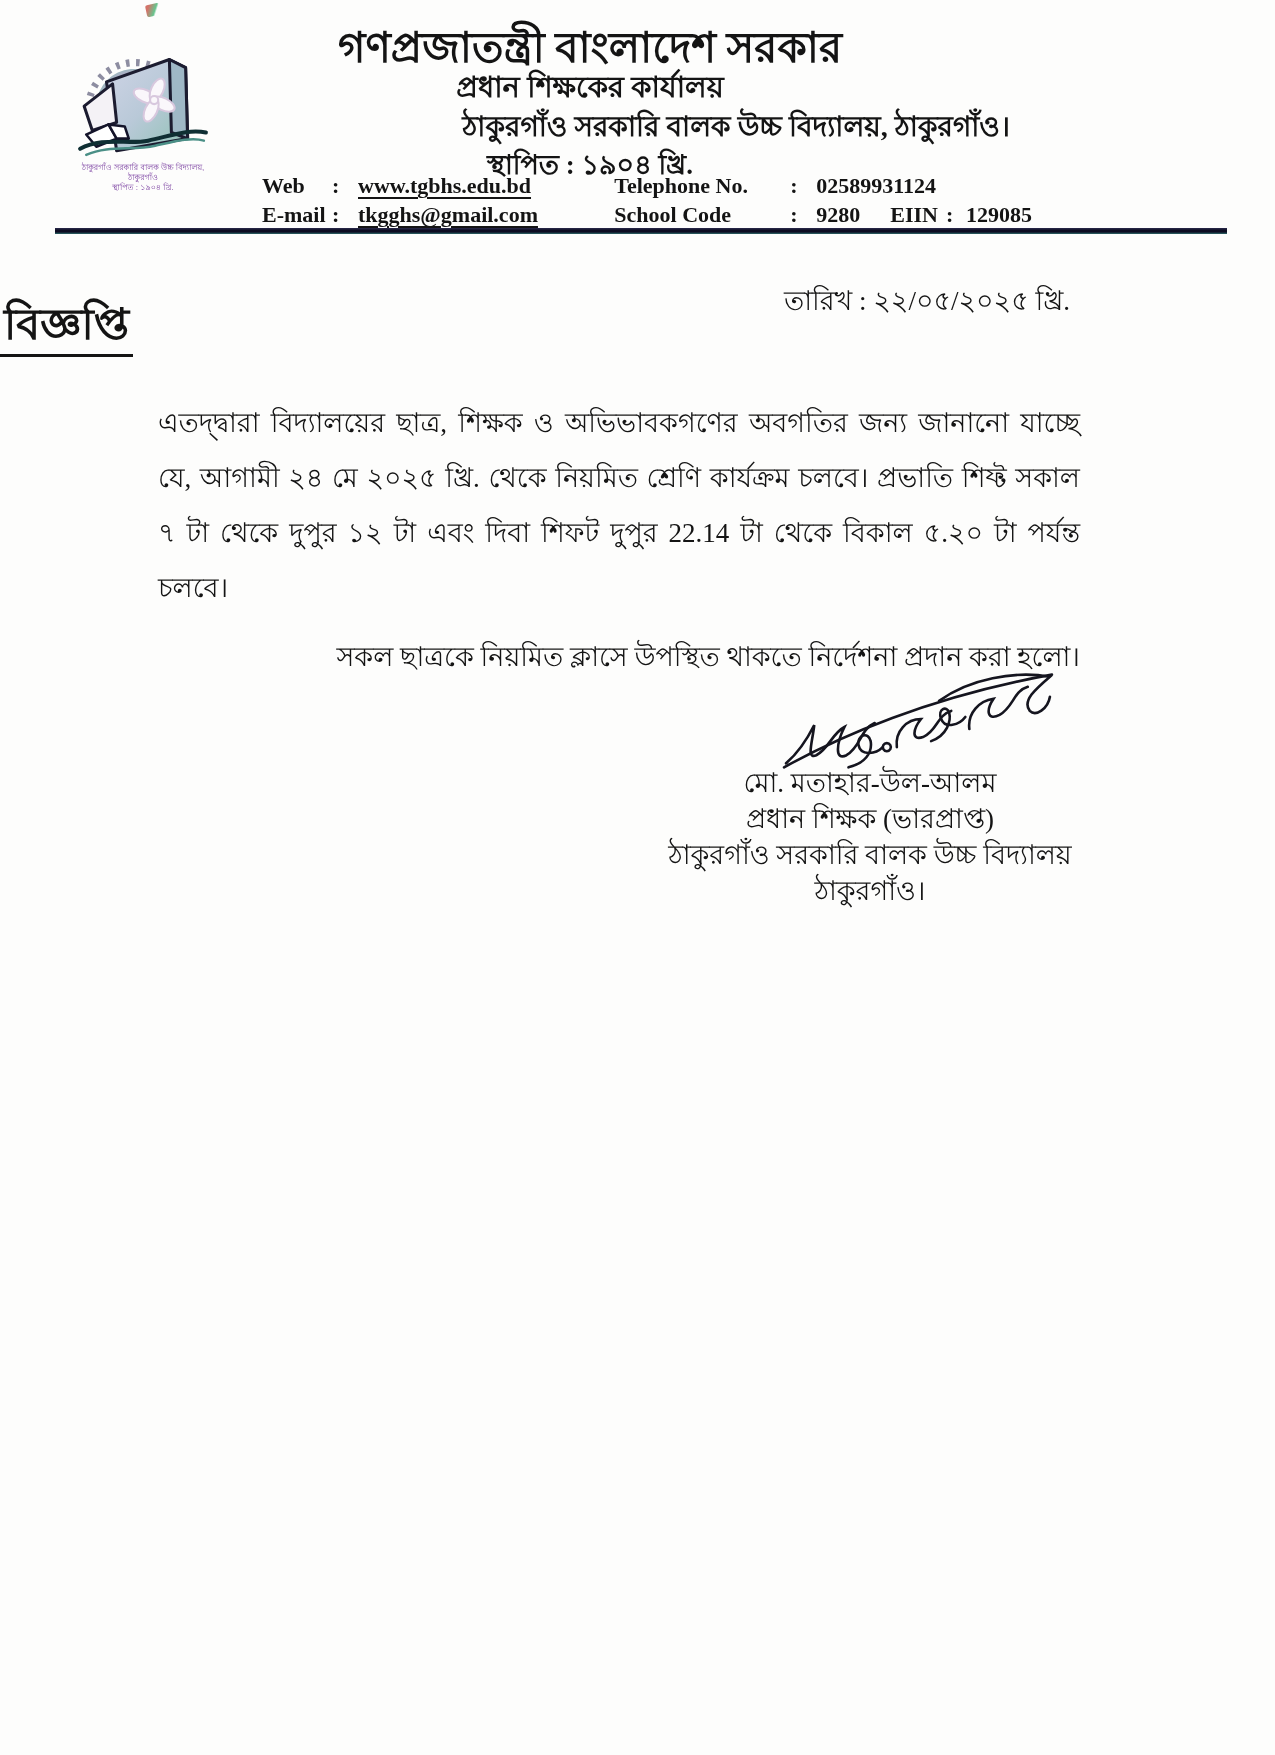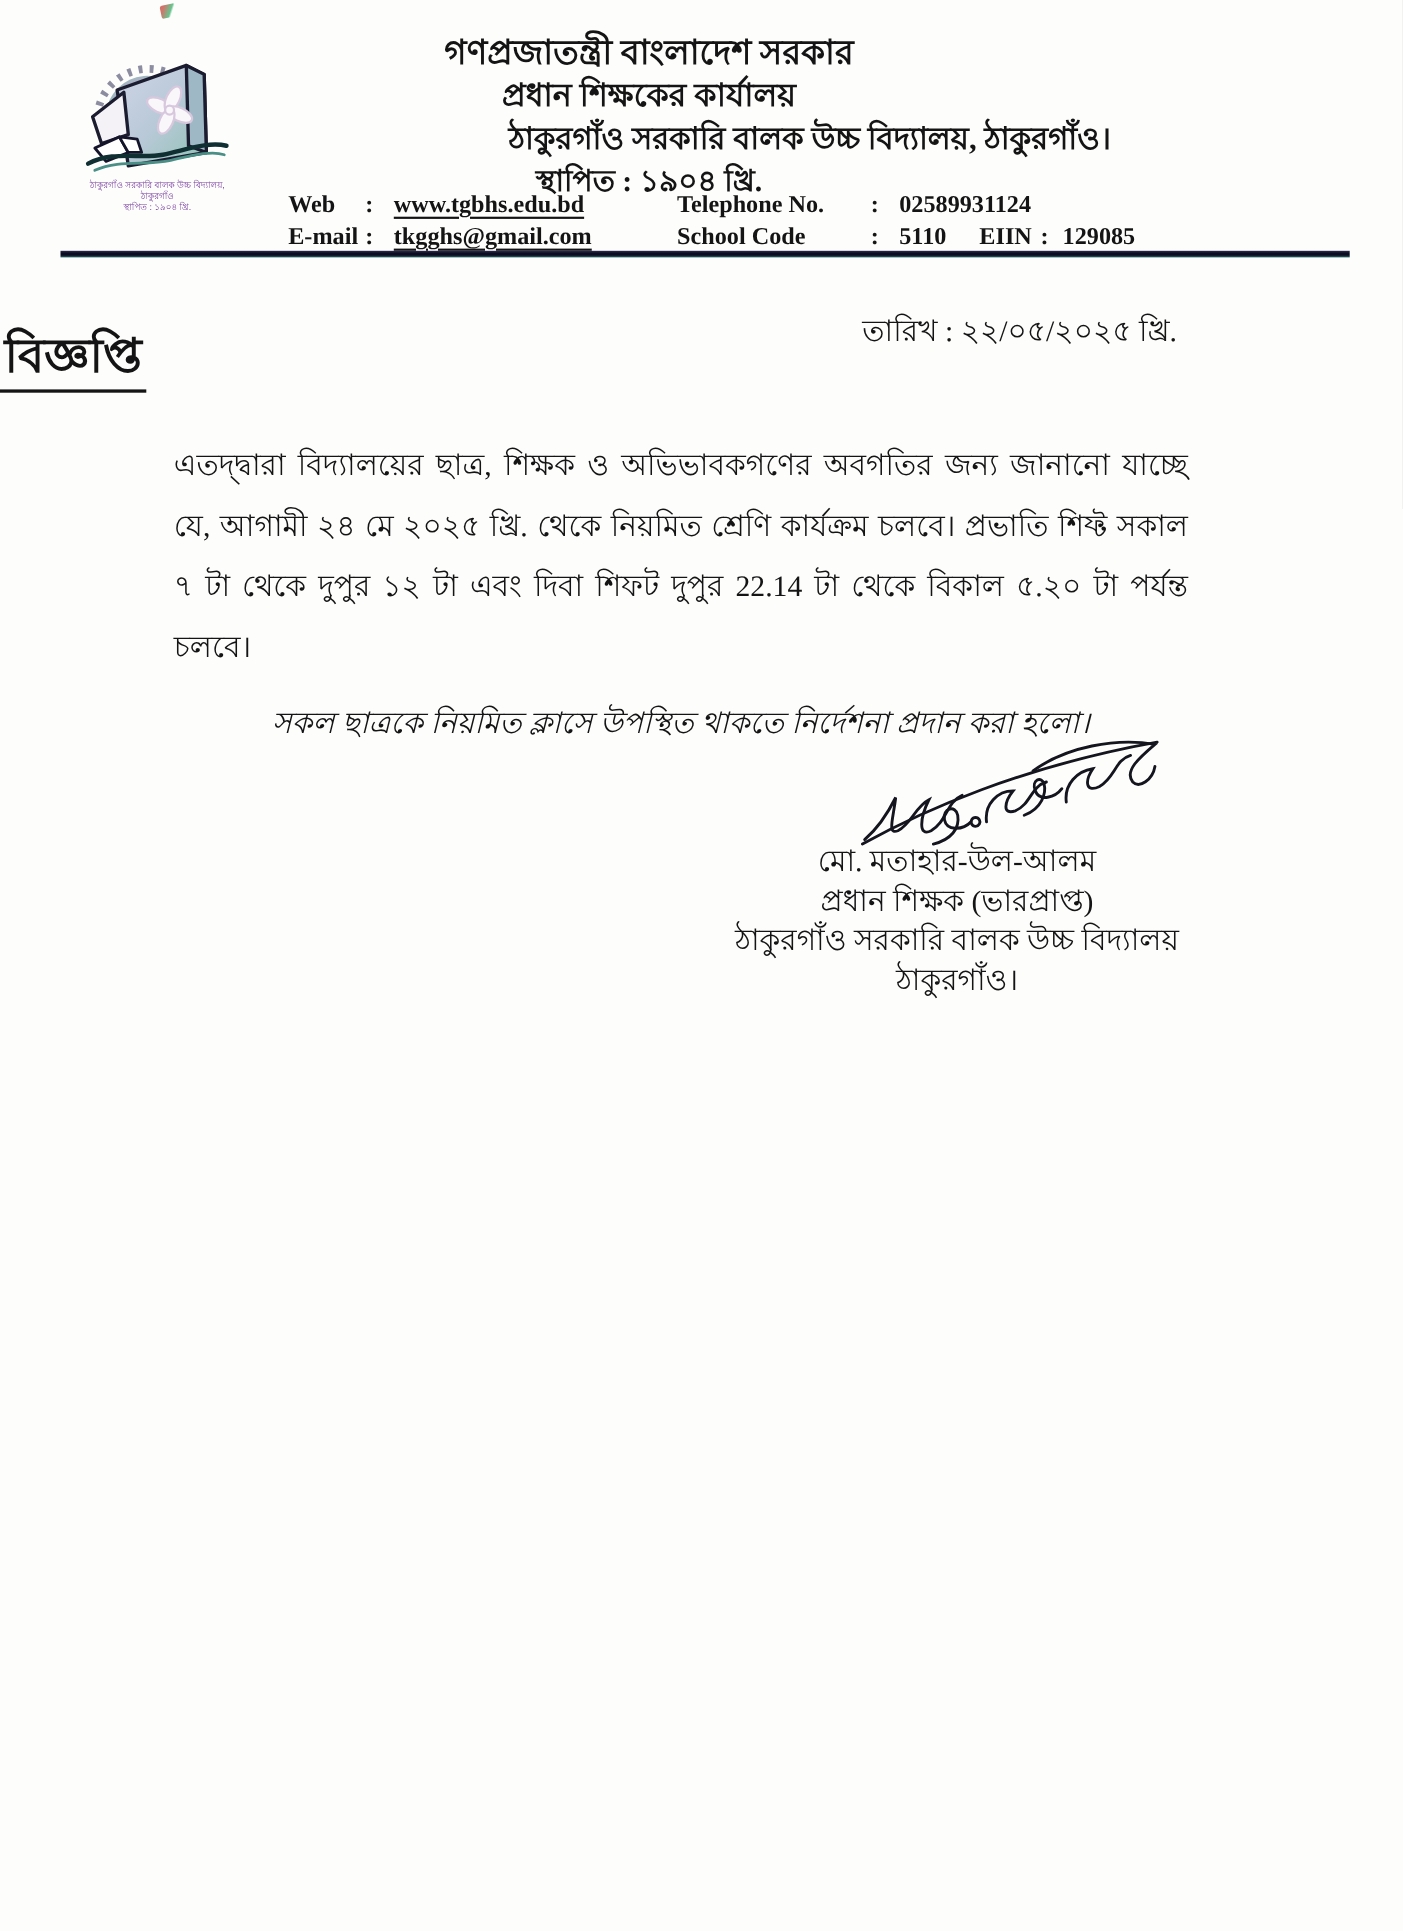--- a/index.html
+++ b/index.html
@@ -14,21 +14,21 @@
     background:linear-gradient(120deg,#c0392b 20%,#27ae60 60%,transparent 70%);
     opacity:.7; border-radius:2px; transform:rotate(-12deg); }
 
   
   .logo { position:absolute; left:72px; top:33px; width:142px; text-align:center; }
   .logo-caption { margin-top:2px; font-size:8px; line-height:10px; color:#7a3fa0;
     font-family:"Liberation Sans","DejaVu Sans",sans-serif; }
 
   
   .header { position:absolute; left:170px; top:28px; width:840px; text-align:center; font-weight:bold; }
-  .h-govt   { font-size:31px; line-height:40px; }
+  .h-govt   { font-size:42px; line-height:40px; }
   .h-office { font-size:29px; line-height:38px; }
   .h-school { font-size:28px; line-height:42px;text-align:right; }
   .h-est    { font-size:27px; line-height:35px; }
 
   
   .contact { position:absolute; left:262px; top:171px; width:770px; display:flex;
     font-weight:bold; font-size:22px; line-height:29px; }
   .c-col { display:flex; flex-direction:column; }
   .c-left  { width:310px; }
   .c-right { flex:1; padding-left:50px; }
@@ -48,21 +48,21 @@
   .date { position:absolute; left:660px; top:240px; width:410px; text-align:right; font-size:27px;margin-top:40px; }
 
   
   .title-wrap { position:absolute; left:0; top:297px; width:100%; }
   .title { display:inline-block; font-size:43px; font-weight:bold; line-height:56px;
     padding:0 4px 1px 4px; border-bottom:3px solid #141414; }
 
   
   .para { position:absolute; left:158px; width:922px; margin:0; font-size:27px; line-height:55px; }
   .p1 { top:396px; text-align:justify; }
-  .p2 { top:630px; text-align:center;font-style:italic; }
+  .p2 { top:630px; text-align:right; }
 
   
   .sig-svg { position:absolute; left:778px; top:666px; width:282px; height:114px; }
   .sig-block { position:absolute; left:630px; top:765px; width:480px; text-align:center;
     font-size:27px; line-height:36px; }
 </style>
 </head>
 <body>
 
 <div class="page">
@@ -130,21 +130,21 @@
     </div>
     <div class="c-col c-right">
       <div class="c-row">
         <span class="c-lbl-lg">Telephone No.</span>
         <span class="c-colon">:</span>
         <span class="c-val">02589931124</span>
       </div>
       <div class="c-row">
         <span class="c-lbl-lg">School Code</span>
         <span class="c-colon">:</span>
-        <span class="c-val">5110</span>
+        <span class="c-val">9280</span>
         <span class="c-eiin">
           <span>EIIN</span>
           <span class="c-colon">:</span>
           <span>129085</span>
         </span>
       </div>
     </div>
   </div>
 
   <div class="rule"></div>

